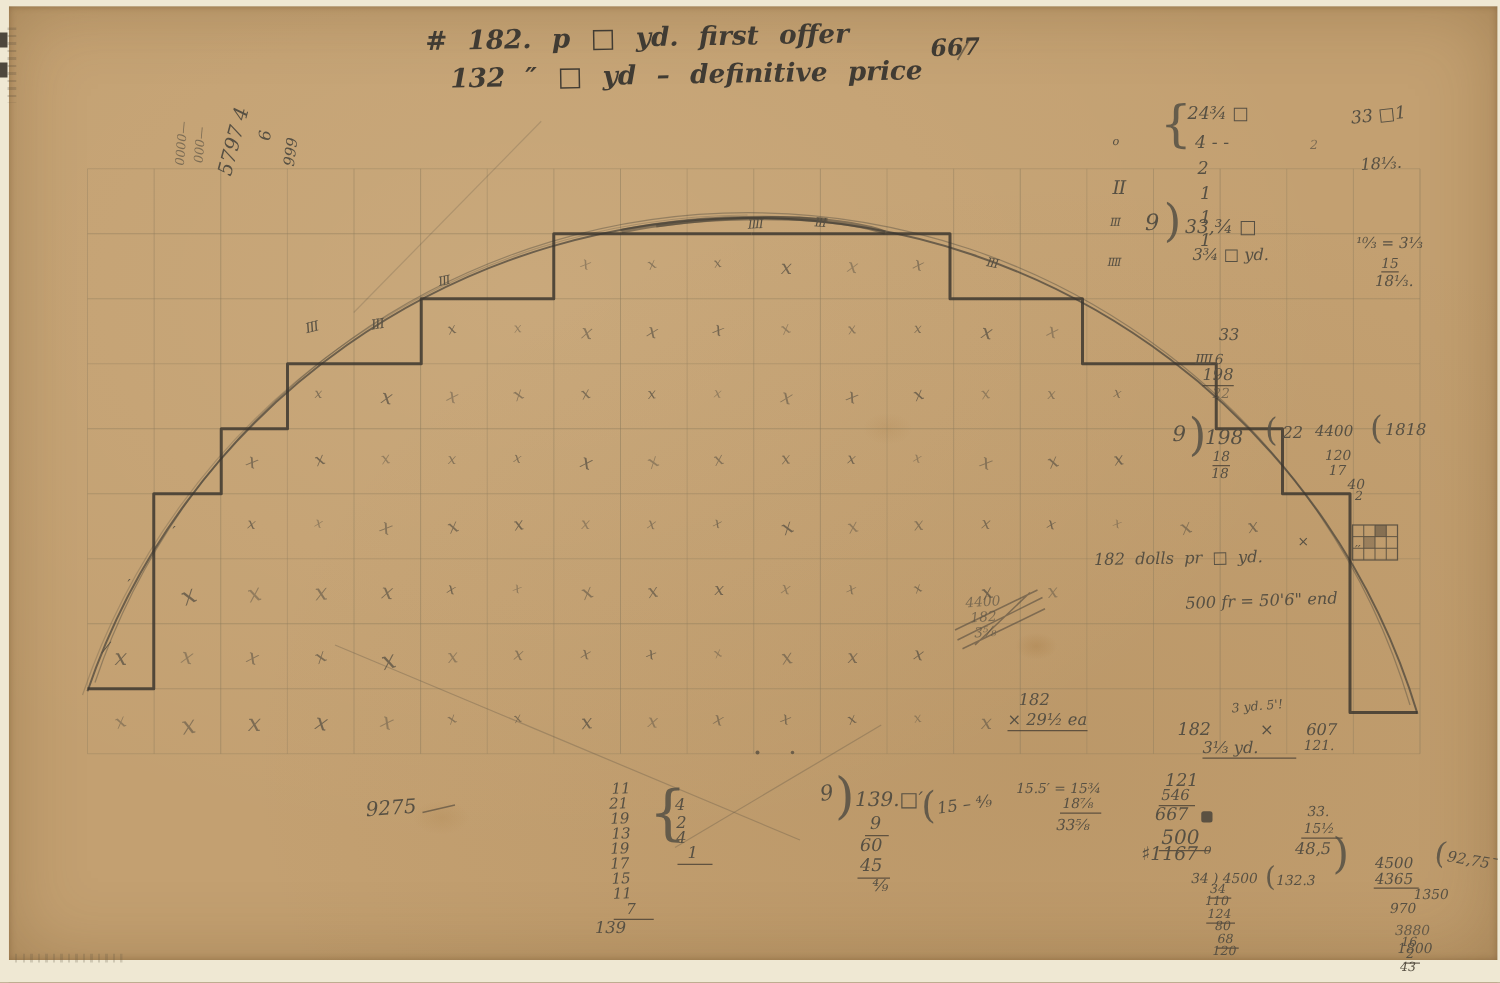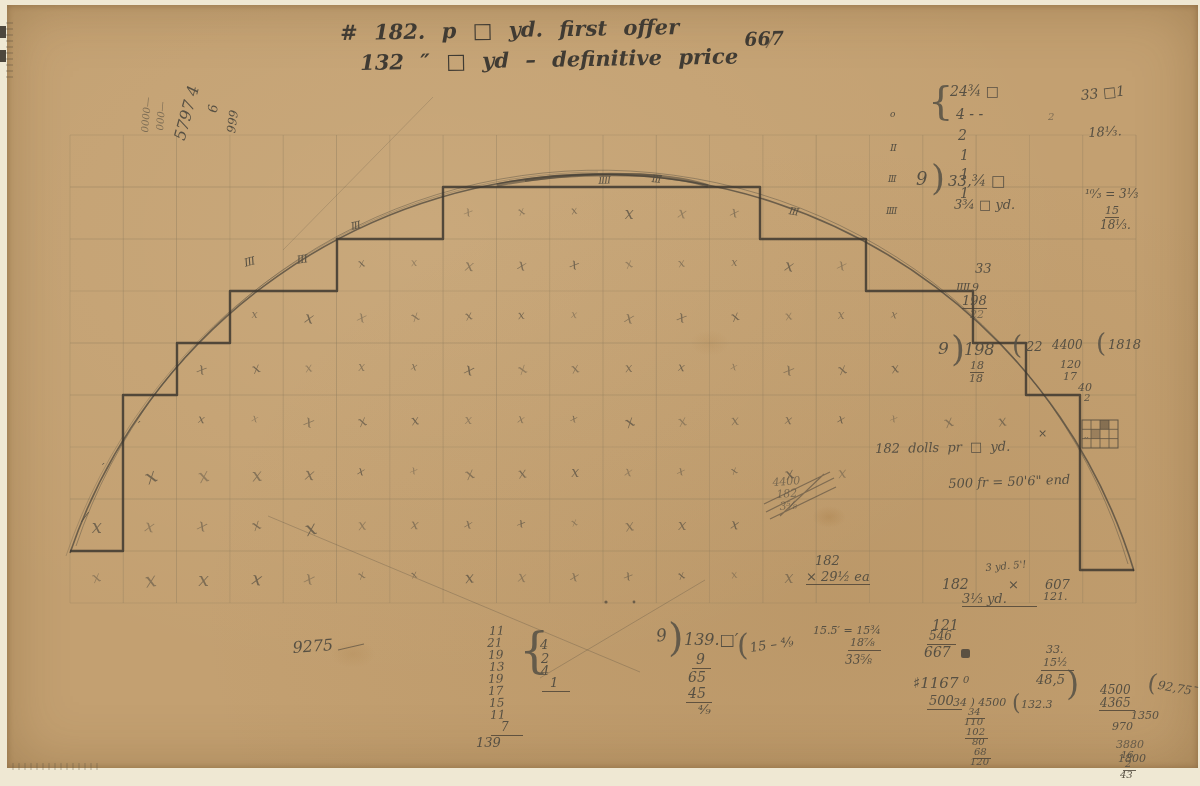--- a/index.html
+++ b/index.html
@@ -216,37 +216,37 @@
   <span class="note" style="left:225px;top:132px;font-size:12px;transform:rotate(-82deg);">999</span>
 
   <span class="note par" style="left:928px;top:80px;font-size:40px;">{</span>
   <span class="note" style="left:950px;top:84px;font-size:14px;">24¾ □</span>
   <span class="note" style="left:956px;top:107px;font-size:14px;">4 - -</span>
   <span class="note" style="left:958px;top:128px;font-size:14px;">2</span>
   <span class="note" style="left:960px;top:148px;font-size:14px;">1</span>
   <span class="note" style="left:960px;top:167px;font-size:14px;">1</span>
   <span class="note" style="left:960px;top:186px;font-size:14px;">1</span>
   <span class="note tl" style="left:890px;top:110px;font-size:9px;">o</span>
-  <span class="note tl" style="left:890px;top:143px;font-size:10px;text-align:center;">II</span>
+  <span class="note tl" style="left:890px;top:143px;font-size:15px;text-align:center;">II</span>
   <span class="note tl" style="left:888px;top:175px;font-size:9px;">III</span>
   <span class="note tl" style="left:886px;top:207px;font-size:9px;">IIII</span>
   <span class="note lt" style="left:1048px;top:112px;font-size:10px;">2</span>
   <span class="note" style="left:916px;top:170px;font-size:18px;">9</span>
   <span class="note par" style="left:931px;top:160px;font-size:36px;">)</span>
   <span class="note" style="left:948px;top:174px;font-size:15px;">33,¾ □</span>
   <span class="note" style="left:954px;top:198px;font-size:13px;">3¾ □ yd.</span>
 
   <span class="note" style="left:1080px;top:88px;font-size:14px;transform:rotate(-6deg);">33 □1</span>
   <span class="note" style="left:1088px;top:126px;font-size:13px;transform:rotate(-3deg);">18⅓.</span>
   <span class="note" style="left:1085px;top:188px;font-size:12px;">¹⁰⁄₃ = 3⅓</span>
   <span class="note ul" style="left:1105px;top:205px;font-size:11px;">15</span>
   <span class="note" style="left:1100px;top:219px;font-size:12px;">18⅓.</span>
 
   <span class="note" style="left:975px;top:262px;font-size:13px;">33</span>
-  <span class="note tl" style="left:956px;top:282px;font-size:11px;">IIII 9</span>
+  <span class="note tl" style="left:956px;top:282px;font-size:11px;">IIII 6</span>
   <span class="note ul" style="left:962px;top:294px;font-size:13px;">198</span>
   <span class="note lt" style="left:970px;top:309px;font-size:11px;">22</span>
   <span class="note" style="left:938px;top:340px;font-size:17px;">9</span>
   <span class="note par" style="left:951px;top:331px;font-size:36px;">)</span>
   <span class="note" style="left:964px;top:342px;font-size:16px;">198</span>
   <span class="note ul" style="left:970px;top:360px;font-size:11px;">18</span>
   <span class="note" style="left:969px;top:373px;font-size:11px;">18</span>
   <span class="note par" style="left:1012px;top:332px;font-size:26px;">(</span>
   <span class="note" style="left:1026px;top:340px;font-size:13px;">22</span>
   <span class="note" style="left:1052px;top:339px;font-size:12px;">4400</span>
@@ -289,32 +289,32 @@
   <span class="note ul" style="left:542px;top:676px;font-size:13px;padding:0 12px 2px 8px;">1</span>
 
   <span class="note" style="left:292px;top:640px;font-size:16px;transform:rotate(-4deg);">9275</span>
 
   <span class="note" style="left:655px;top:628px;font-size:17px;transform:rotate(-8deg);">9</span>
   <span class="note par" style="left:668px;top:617px;font-size:40px;">)</span>
   <span class="note" style="left:684px;top:632px;font-size:16px;">139.□′</span>
   <span class="note par" style="left:737px;top:630px;font-size:30px;">(</span>
   <span class="note" style="left:749px;top:641px;font-size:13px;transform:rotate(-8deg);">15 – ⁴⁄₉</span>
   <span class="note ul" style="left:692px;top:652px;font-size:14px;padding:0 6px 2px 4px;">9</span>
-  <span class="note" style="left:688px;top:670px;font-size:14px;">65</span>
+  <span class="note" style="left:688px;top:670px;font-size:14px;">60</span>
   <span class="note ul" style="left:686px;top:686px;font-size:14px;padding:0 6px 2px 2px;">45</span>
   <span class="note" style="left:698px;top:703px;font-size:13px;">⁴⁄₉</span>
 
   <span class="note" style="left:813px;top:625px;font-size:11px;">15.5′ = 15¾</span>
   <span class="note ul" style="left:848px;top:637px;font-size:11px;padding:0 6px 2px 2px;">18⅞</span>
   <span class="note" style="left:845px;top:654px;font-size:12px;">33⅝</span>
 
   <span class="note" style="left:932px;top:618px;font-size:14px;">121</span>
   <span class="note ul" style="left:927px;top:630px;font-size:12px;padding:0 4px 2px 2px;">546</span>
   <span class="note" style="left:924px;top:645px;font-size:14px;">667</span>
-  <span class="note ul" style="left:927px;top:662px;font-size:13px;padding:0 8px 2px 2px;margin-top:32px;">500</span>
+  <span class="note ul" style="left:927px;top:662px;font-size:16px;padding:0 8px 2px 2px;">500</span>
   <span class="note" style="left:913px;top:676px;font-size:15px;">♯1167 ⁰</span>
 
   <span class="note" style="left:1046px;top:644px;font-size:11px;">33.</span>
   <span class="note ul" style="left:1041px;top:657px;font-size:11px;padding:0 6px 2px 2px;">15½</span>
   <span class="note" style="left:1036px;top:673px;font-size:13px;">48,5</span>
   <span class="note par" style="left:1066px;top:666px;font-size:34px;">)</span>
   <span class="note" style="left:1100px;top:684px;font-size:12px;">4500</span>
   <span class="note par" style="left:1150px;top:670px;font-size:24px;transform:rotate(10deg);">(</span>
   <span class="note" style="left:1159px;top:679px;font-size:12px;transform:rotate(10deg);">92,75¯</span>
   <span class="note ul" style="left:1099px;top:697px;font-size:12px;padding:0 4px 1px 1px;">4365</span>
@@ -324,21 +324,21 @@
   <span class="note" style="left:1116px;top:739px;font-size:11px;opacity:.85;">3880</span>
   <span class="note" style="left:1121px;top:750px;font-size:10px;">16</span>
   <span class="note ul" style="left:1123px;top:759px;font-size:10px;padding:0 5px 1px 2px;">2</span>
   <span class="note" style="left:1120px;top:770px;font-size:10px;">43</span>
 
   <span class="note" style="left:953px;top:697px;font-size:11px;">34 ) 4500</span>
   <span class="note par" style="left:1012px;top:692px;font-size:22px;">(</span>
   <span class="note" style="left:1021px;top:699px;font-size:11px;">132.3</span>
   <span class="note ul" style="left:967px;top:707px;font-size:10px;padding:0 4px 1px 1px;">34</span>
   <span class="note" style="left:964px;top:717px;font-size:10px;">110</span>
-  <span class="note ul" style="left:965px;top:727px;font-size:10px;padding:0 3px 1px 1px;">102</span>
+  <span class="note ul" style="left:965px;top:727px;font-size:10px;padding:0 3px 1px 1px;">124</span>
   <span class="note" style="left:972px;top:737px;font-size:10px;">80</span>
   <span class="note ul" style="left:973px;top:747px;font-size:10px;padding:0 4px 1px 1px;">68</span>
   <span class="note" style="left:970px;top:757px;font-size:10px;">120</span>
 
   <span class="note tl" style="left:243px;top:258px;font-size:11px;transform:rotate(-15deg);">III</span>
   <span class="note tl" style="left:296px;top:255px;font-size:11px;transform:rotate(-10deg);">III</span>
   <span class="note tl" style="left:350px;top:222px;font-size:10px;transform:rotate(-12deg);">III</span>
   <span class="note tl" style="left:598px;top:176px;font-size:10px;transform:rotate(-3deg);">IIII</span>
   <span class="note tl" style="left:652px;top:174px;font-size:10px;transform:rotate(4deg);">III</span>
   <span class="note tl" style="left:790px;top:206px;font-size:10px;transform:rotate(10deg);">III</span>

